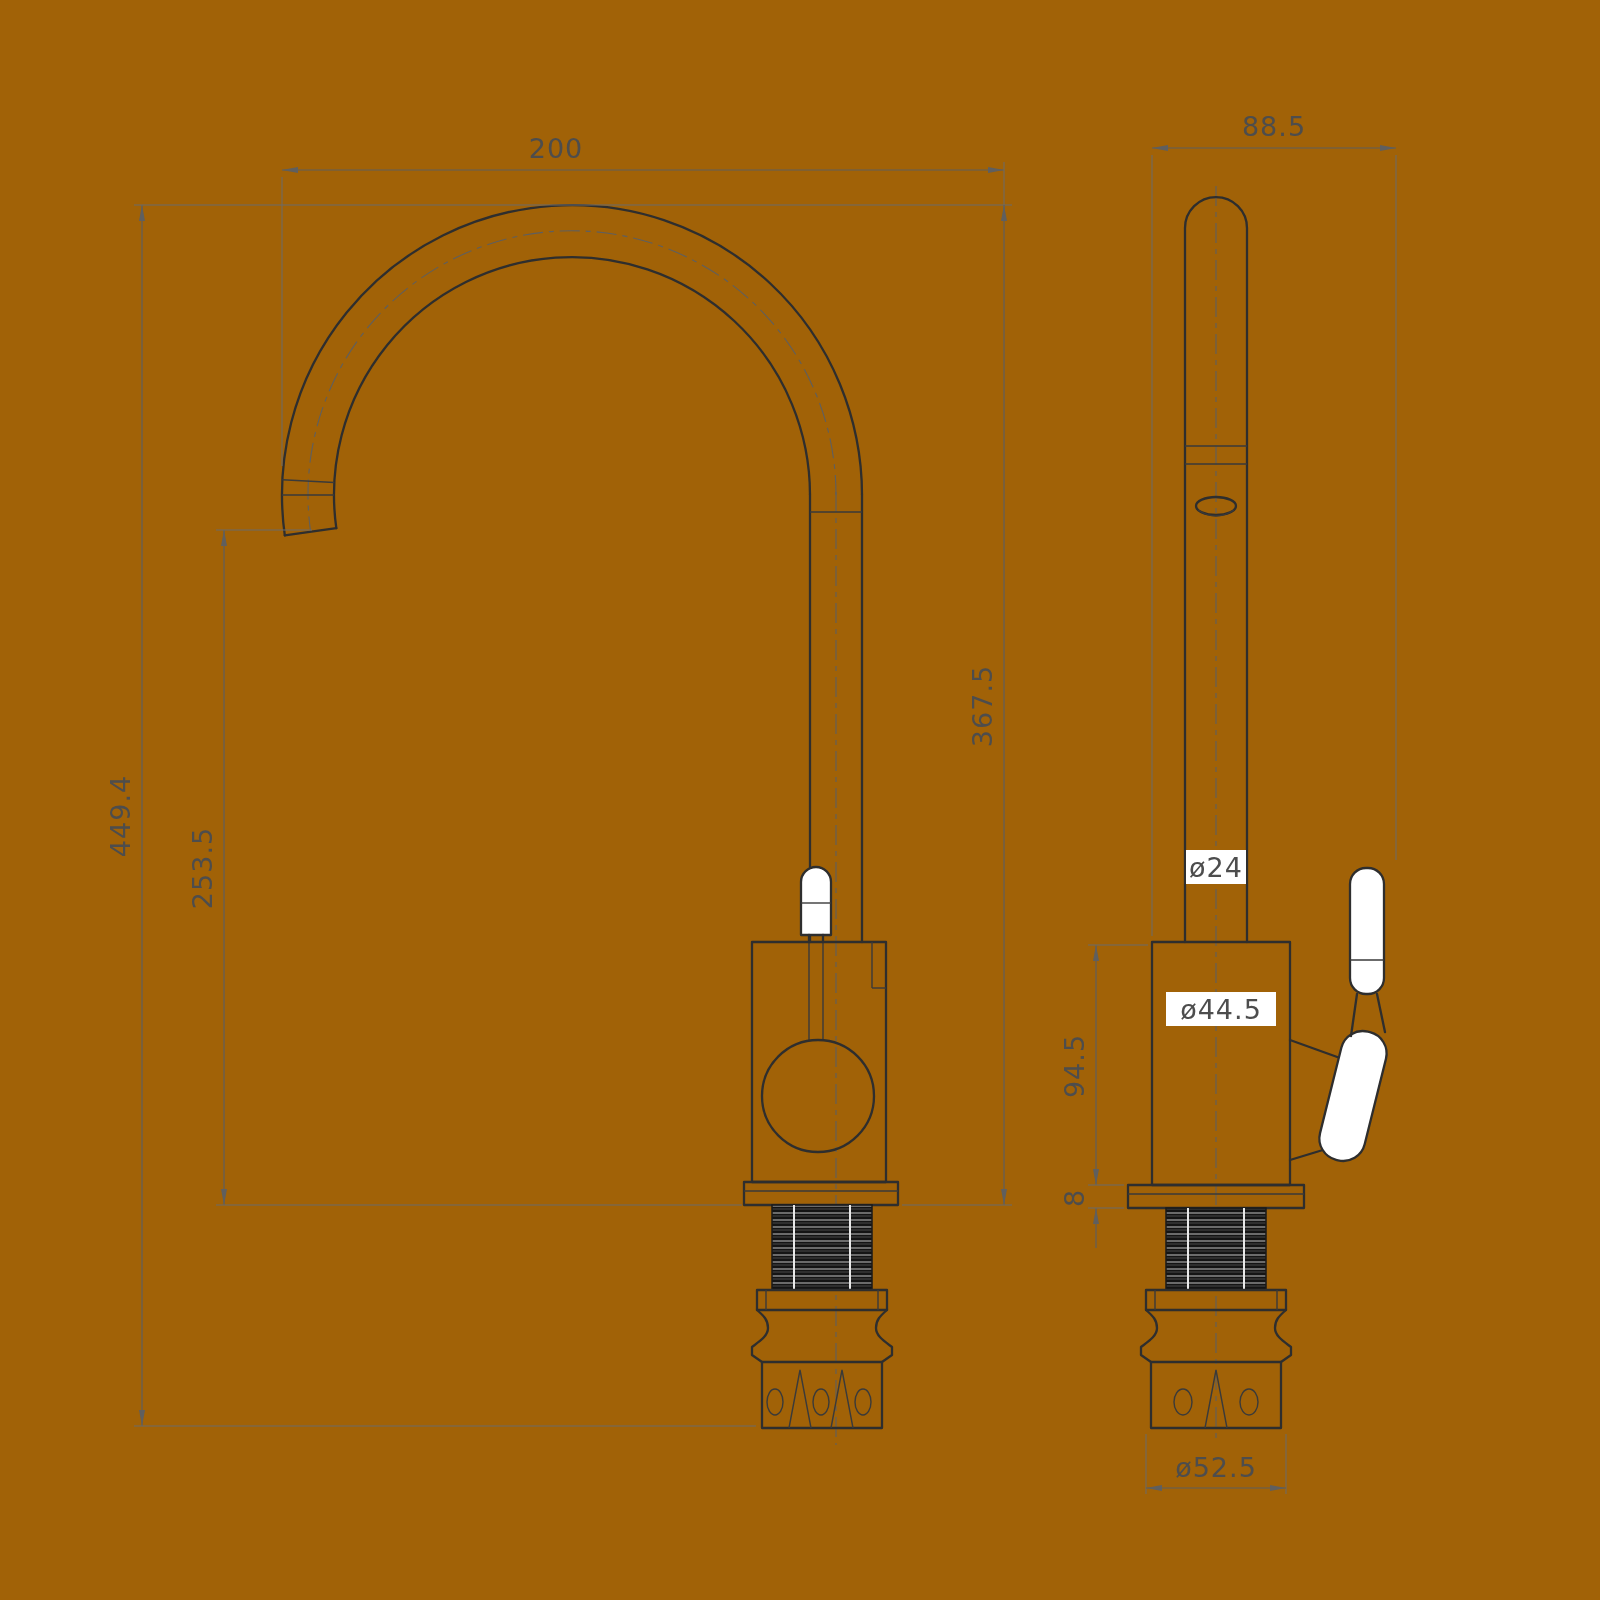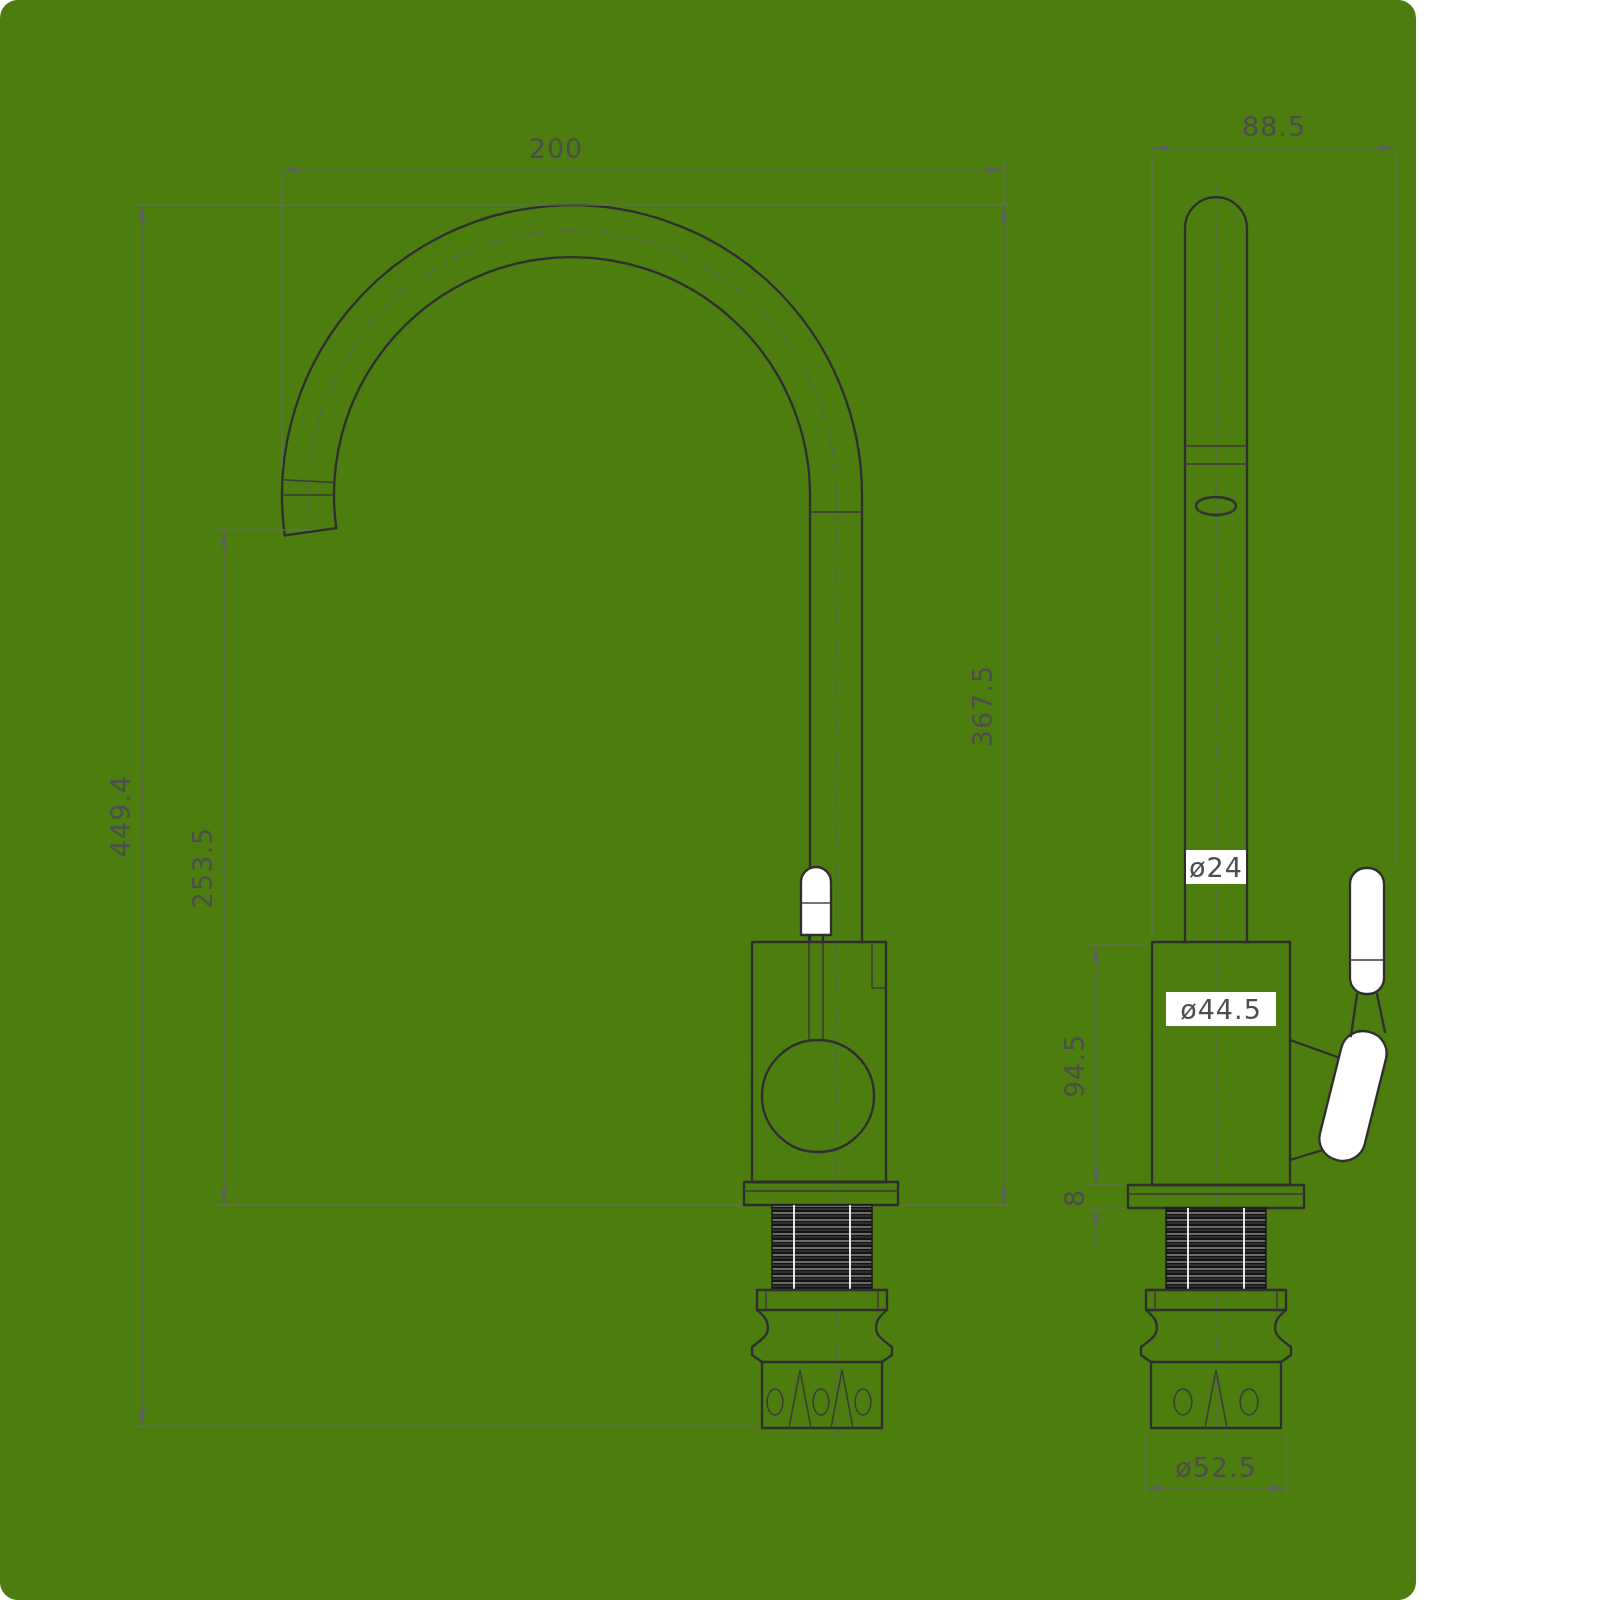--- a/index.html
+++ b/index.html
@@ -1,17 +1,17 @@
 <!DOCTYPE html>
 <html><head>
 <meta charset="utf-8">
 <style>
   html,body{margin:0;padding:0;background:#ffffff;}
-  .stage{position:relative;width:1416px;height:1600px;background:#4d7c0f;overflow:hidden;
-         font-family:"DejaVu Sans","Liberation Sans",sans-serif;border-radius:18px;}
+  .stage{position:relative;width:1600px;height:1600px;background:#a16207;overflow:hidden;
+         font-family:"DejaVu Sans","Liberation Sans",sans-serif;}
   svg{display:block;}
   .obj{fill:none;stroke:#2e2e2e;stroke-width:2.3;stroke-linecap:round;stroke-linejoin:round;}
   .objw{fill:#ffffff;stroke:#2e2e2e;stroke-width:2.3;stroke-linecap:round;stroke-linejoin:round;}
   .thin{fill:none;stroke:#3a3a3a;stroke-width:1.4;}
   .dim{fill:none;stroke:#5f5f5f;stroke-width:1.2;}
   .ext{fill:none;stroke:#6a6a6a;stroke-width:1;}
   .cl{fill:none;stroke:#5f5f5f;stroke-width:1.1;stroke-dasharray:20 6 5 6;}
   .relief{fill:none;stroke:#e9e9e9;stroke-width:2;}
   .dimtext{font-family:"DejaVu Sans","Liberation Sans",sans-serif;font-size:27px;fill:#4d4d4d;letter-spacing:1px;}
   .bg{fill:#ffffff;stroke:none;}

